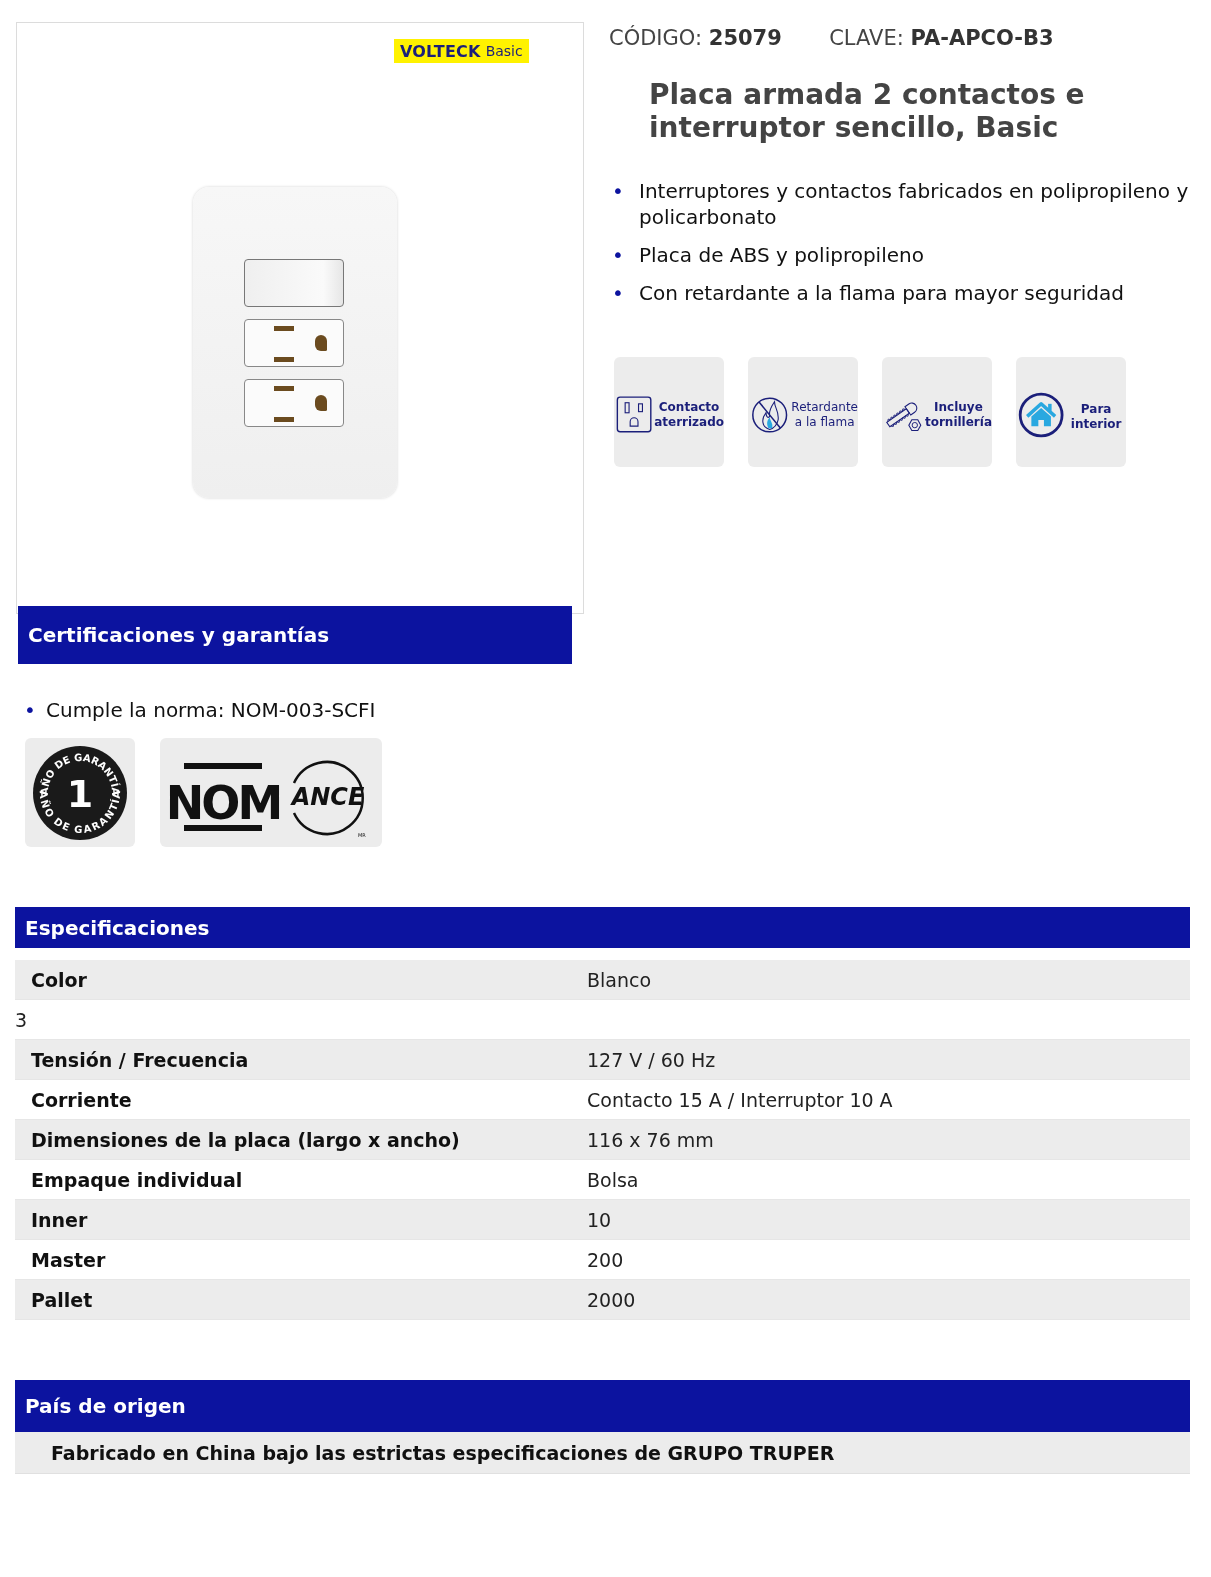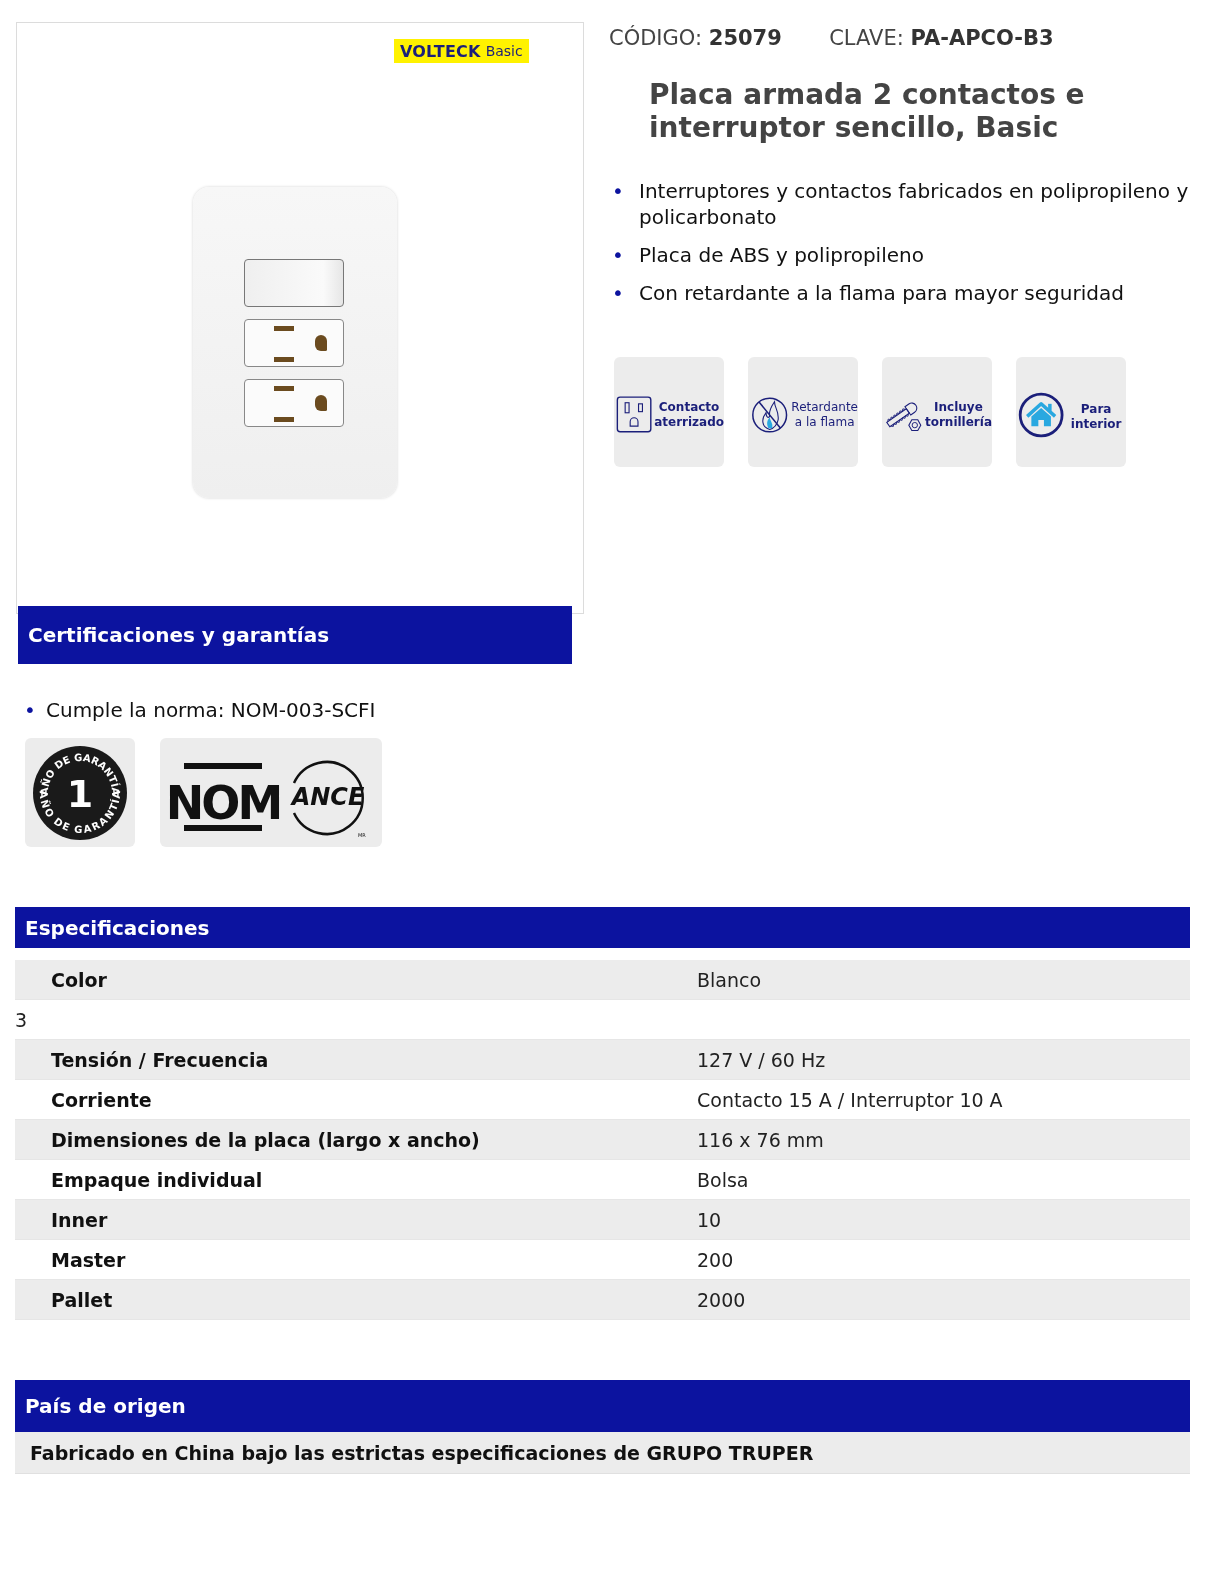--- a/index.html
+++ b/index.html
@@ -85,27 +85,27 @@
   }
   .badge-warranty { left: 25px; top: 738px; width: 110px; height: 109px; }
   .badge-nom { left: 160px; top: 738px; width: 222px; height: 109px; }
 
   .spec-head { left: 15px; top: 907px; width: 1175px; height: 41px; }
   .spec-table { position: absolute; left: 15px; top: 960px; width: 1175px; }
   .spec-row {
     display: flex; height: 40px; align-items: center; border-bottom: 1px solid #e6e6e6;
   }
   .spec-row:nth-child(odd) { background: #ececec; }
-  .spec-row .k { width: 682px; padding-left: 36px; font-weight: bold; font-size: 19px; color: #111; }
+  .spec-row .k { width: 572px; padding-left: 16px; font-weight: bold; font-size: 19px; color: #111; }
   .spec-row .v { flex: 1; font-size: 19px; color: #222; }
 
   .origin-head { left: 15px; top: 1380px; width: 1175px; height: 52px; }
   .origin-row {
     position: absolute; left: 15px; top: 1432px; width: 1175px; height: 42px;
-    background: #ececec; display: flex; align-items: center; padding-left: 15px;
+    background: #ececec; display: flex; align-items: center; padding-left: 36px;
     font-weight: bold; font-size: 19px; color: #111; border-bottom: 1px solid #e0e0e0;
   }
 </style>
 </head>
 <body>
 
 <div class="img-box">
   <div class="brand">
     <span class="b1">VOLTECK</span>
     <span class="b2">Basic</span>

